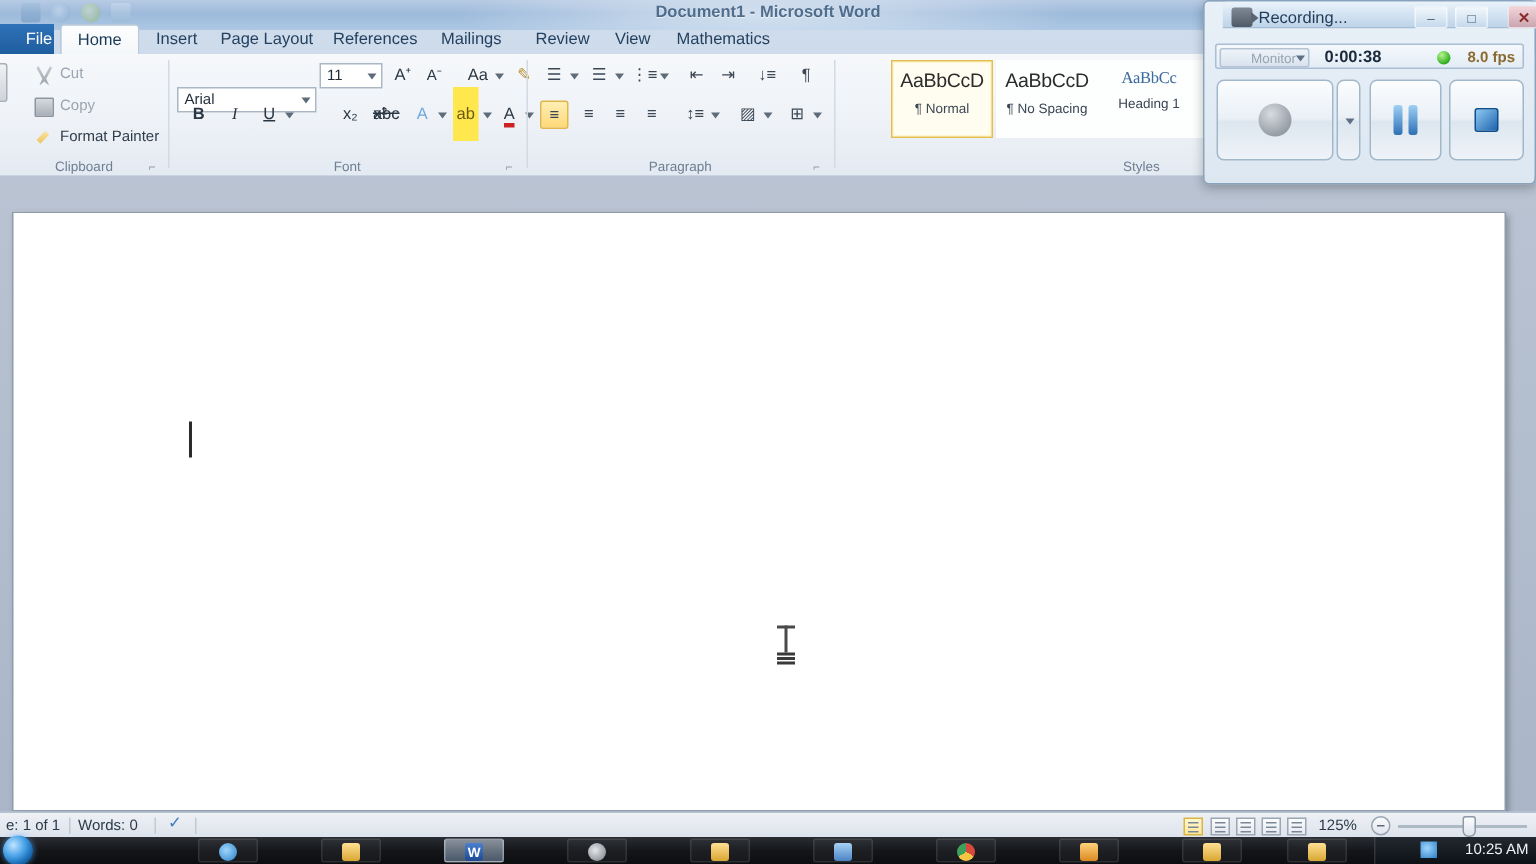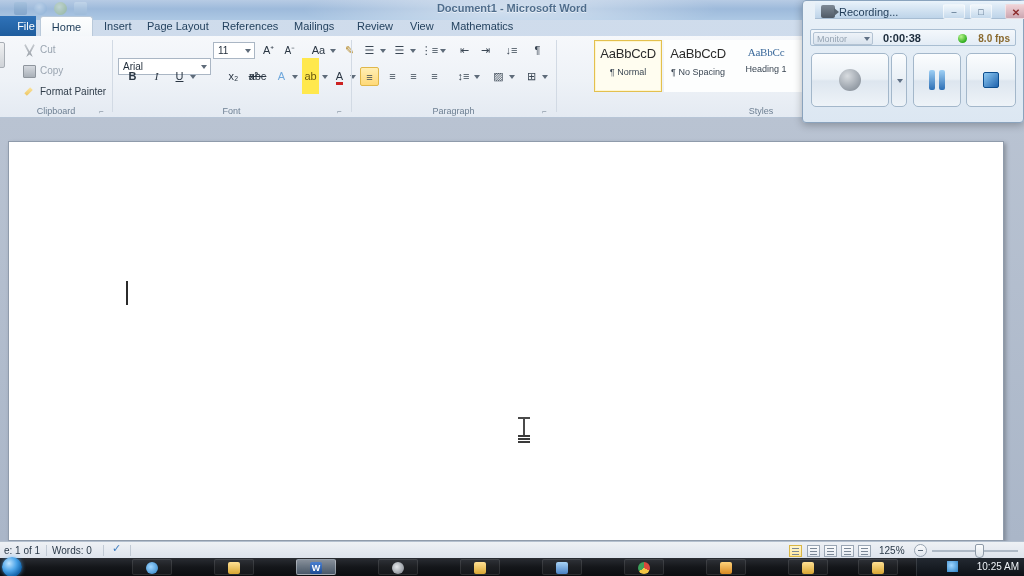--- a/index.html
+++ b/index.html
@@ -286,21 +286,21 @@
 
   .rec-bar {
     position: absolute; left: 7px; top: 28px; width: 206px; height: 17px;
     background: linear-gradient(180deg,#f4f8fc,#e3ecf5);
     border: 1px solid #a9bed2; border-radius: 2px;
   }
   .rec-combo {
     position: absolute; left: 2px; top: 2px; width: 60px; height: 13px;
     background: linear-gradient(180deg,#eef3f8,#d9e3ee);
     border: 1px solid #b3c3d3; border-radius: 2px;
-    font-size: 9px; color: #96a4b3; line-height: 12px; padding-left: 3px;
+    font-size: 9px; color: #96a4b3; line-height: 12px; padding-left: 20px;
     overflow: hidden; white-space: nowrap;
   }
   .rec-combo .cc {
     position: absolute; right: 2px; top: 4px;
     border-left: 3px solid transparent; border-right: 3px solid transparent;
     border-top: 4px solid #5f7085;
   }
   .rec-time {
     position: absolute; left: 72px; top: 1px; font-size: 11px; color: #1b2b3b;
     line-height: 15px; font-weight: bold;

